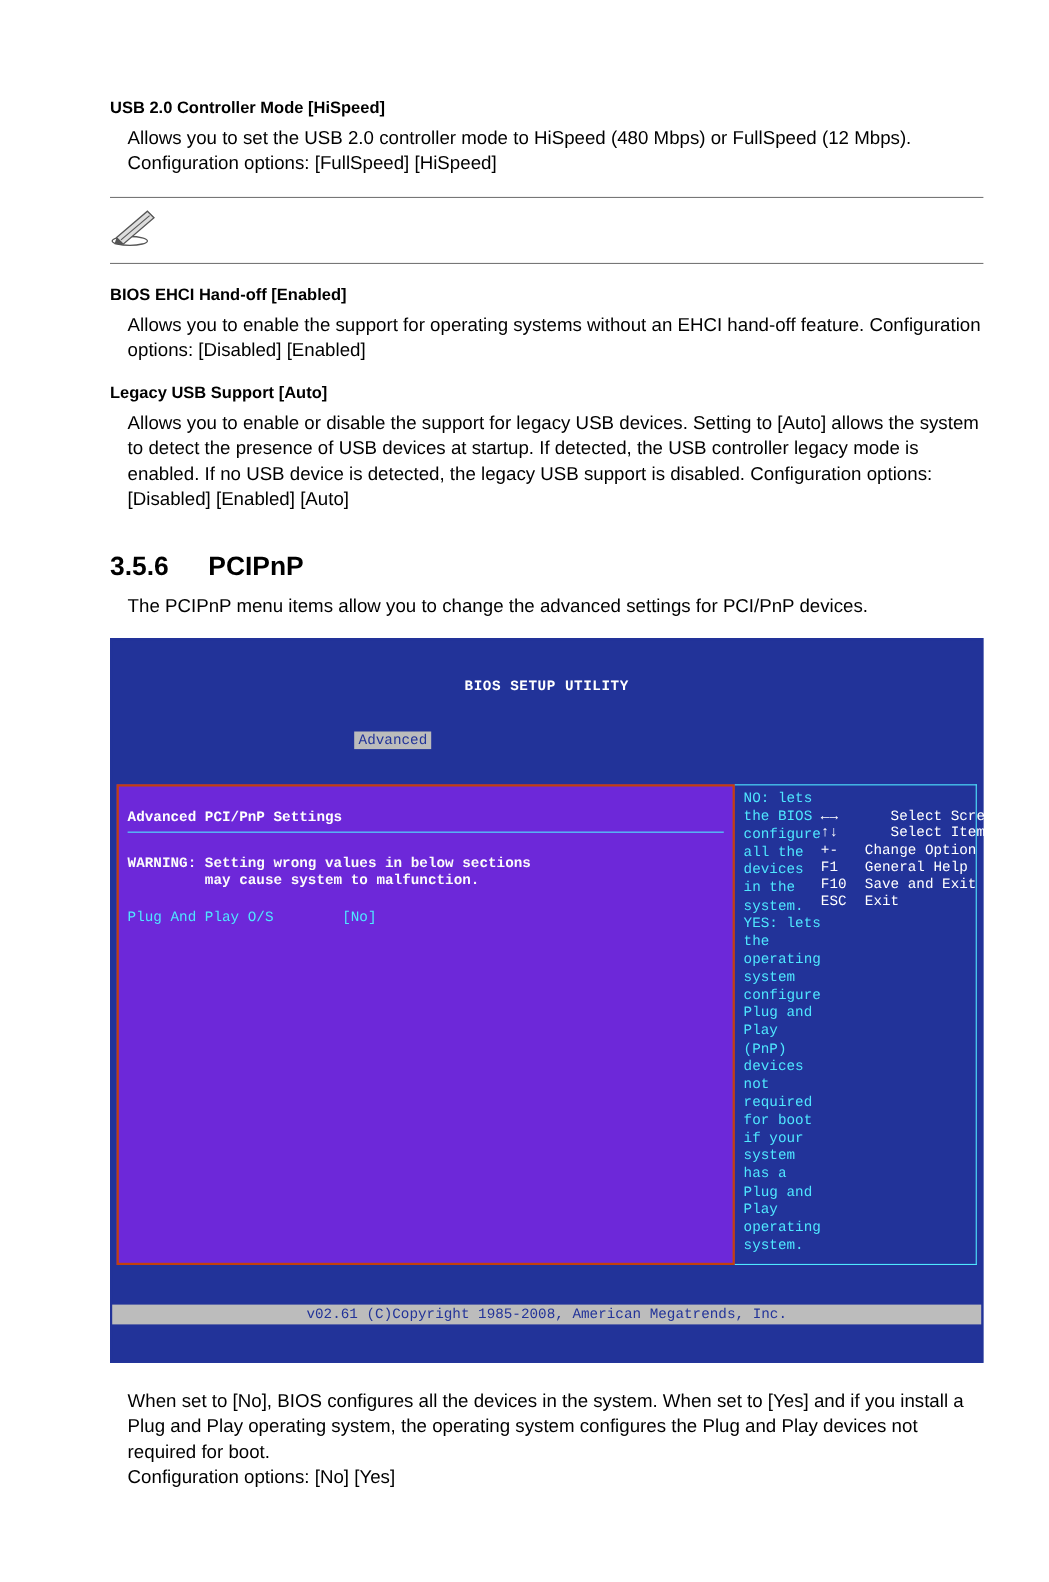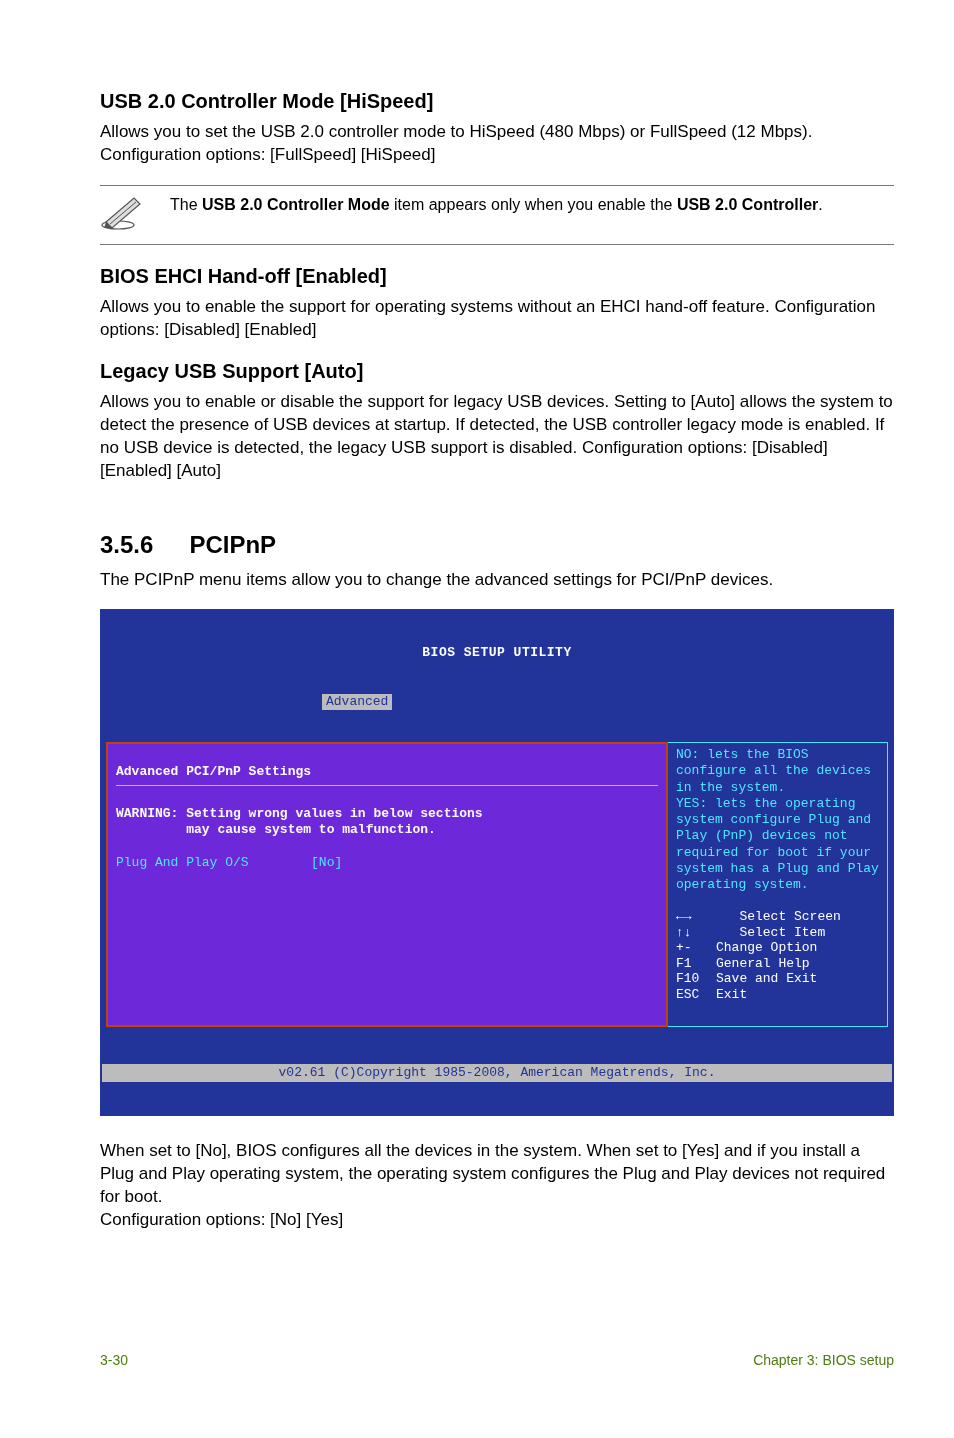--- a/index.html
+++ b/index.html
@@ -9,28 +9,28 @@
     font-family: Arial, Helvetica, sans-serif;
     color: #000;
     width: 954px;
   }
   .page {
     padding: 90px 60px 40px 100px;
     box-sizing: border-box;
     width: 954px;
   }
   .h3 {
-    font-size: 20px;
+    font-size: 15px;
     font-weight: bold;
     margin: 0 0 8px 0;
   }
   .body-text {
     font-size: 17px;
     line-height: 1.35;
-    margin: 0 0 18px 0;
+    margin: 0 0 18px 16px;
   }
   .note-block {
     margin: 10px 0 20px 0;
   }
   .note-rule {
     border: none;
     border-top: 1px solid #777;
     margin: 0;
   }
   .note-row {
@@ -49,21 +49,21 @@
   }
   .note-text {
     font-size: 16px;
     line-height: 1.35;
     padding-top: 2px;
   }
   .section-num-row {
     display: flex;
     align-items: flex-end;
     gap: 36px;
-    margin: 48px 0 10px 0;
+    margin: 36px 0 10px 0;
   }
   .section-num {
     font-size: 24px;
     font-weight: bold;
   }
   .section-title {
     font-size: 24px;
     font-weight: bold;
   }
   
@@ -126,21 +126,21 @@
   }
   .bios .rightpanel {
     width: 220px;
     flex: 0 0 220px;
     border: 1px solid #4fe7ff;
     border-left: none;
     color: #4fe7ff;
     padding: 4px 8px 8px 8px;
     box-sizing: border-box;
     display: flex;
-    flex-direction: column;
+    flex-direction: row;
     justify-content: space-between;
   }
   .bios .rightpanel .help {
     white-space: pre-wrap;
   }
   .bios .rightpanel .keys .k {
     color: #ffffff;
     display: inline-block;
     width: 40px;
   }
@@ -183,23 +183,20 @@
   <div class="note-block">
     <hr class="note-rule">
     <div class="note-row">
       <div class="note-icon">
         <svg viewBox="0 0 46 40">
           <ellipse cx="18" cy="33" rx="16" ry="4" fill="none" stroke="#555" stroke-width="1.2"></ellipse>
           <polygon points="6,30 34,6 40,12 12,36" fill="#ddd" stroke="#555" stroke-width="1.2"></polygon>
           <line x1="10" y1="32" x2="36" y2="10" stroke="#555" stroke-width="1"></line>
           <polygon points="6,30 12,36 4,36" fill="#555"></polygon>
         </svg>
-      </div>
-      <div class="note-text">
-        <span>The </span><b>USB 2.0 Controller Mode</b><span> item appears only when you enable the </span><b>USB 2.0 Controller</b><span>.</span>
       </div>
     </div>
     <hr class="note-rule">
   </div>
 
   <h3 class="h3">BIOS EHCI Hand-off [Enabled]</h3>
   <p class="body-text">Allows you to enable the support for operating systems without an EHCI hand-off feature. Configuration options: [Disabled] [Enabled]</p>
 
   <h3 class="h3">Legacy USB Support [Auto]</h3>
   <p class="body-text">Allows you to enable or disable the support for legacy USB devices. Setting to [Auto] allows the system to detect the presence of USB devices at startup. If detected, the USB controller legacy mode is enabled. If no USB device is detected, the legacy USB support is disabled. Configuration options: [Disabled] [Enabled] [Auto]</p>

